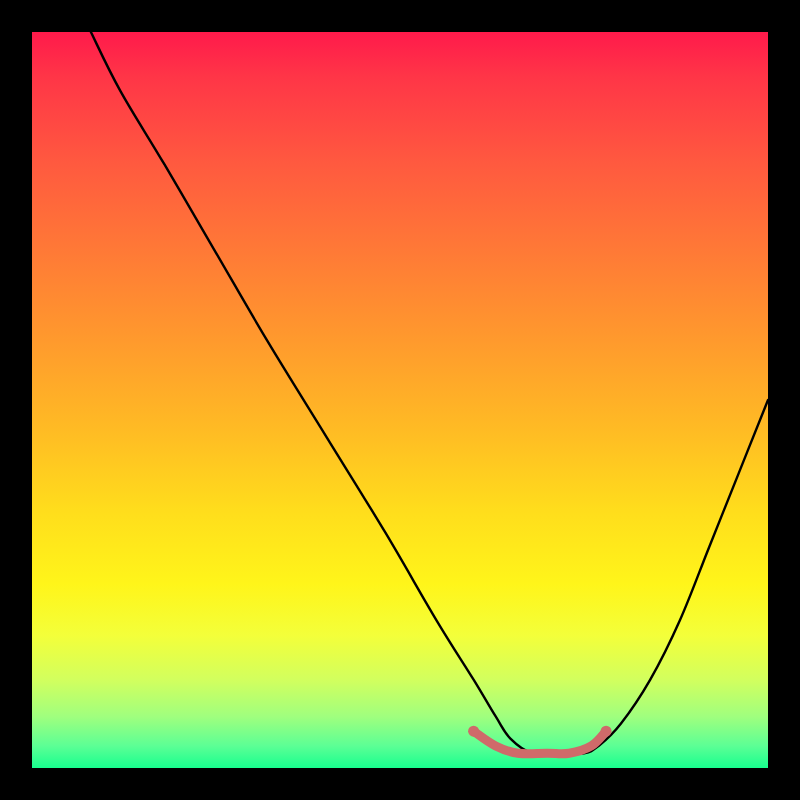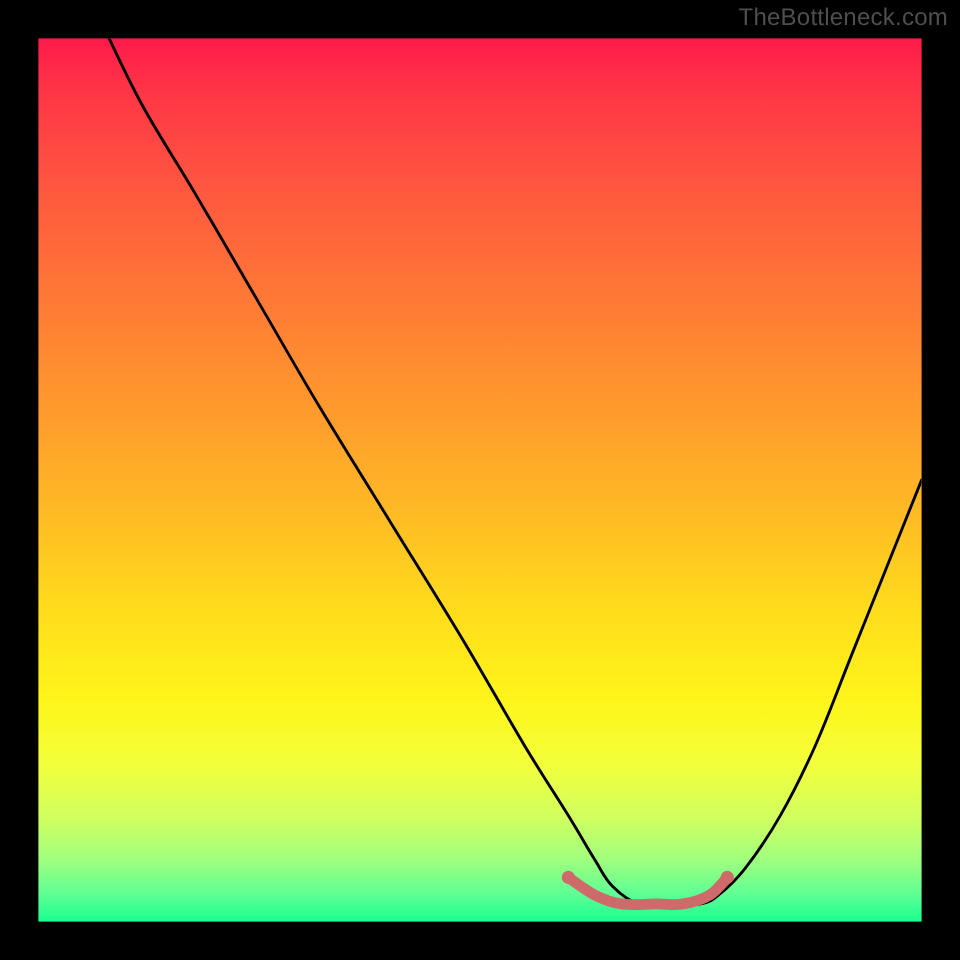--- a/index.html
+++ b/index.html
@@ -70,21 +70,20 @@
     left: 0;
     top: 0;
     width: 736px;
     height: 736px;
   }
 </style>
 </head>
 <body>
 
 <div class="frame">
-  <div class="watermark">TheBottleneck.com</div>
 
   <div class="plot-outer">
     <div class="plot-area">
       <div class="gradient"></div>
       <svg class="overlay-svg" viewBox="0 0 736 736" preserveAspectRatio="none">
         <g>
           <path id="curve-path" fill="none" stroke="#000000" stroke-width="2.4" stroke-linecap="round" stroke-linejoin="round" d="M 58.88 0.00 C 64.18 10.60, 75.07 35.03, 88.32 58.88 C 101.57 82.73, 115.26 103.33, 132.48 132.48 C 149.70 161.63, 165.45 189.00, 184.00 220.80 C 202.55 252.60, 215.65 276.00, 235.52 309.12 C 255.39 342.24, 273.20 370.36, 294.40 404.80 C 315.60 439.24, 333.41 467.36, 353.28 500.48 C 373.15 533.60, 388.90 562.30, 404.80 588.80 C 420.70 615.30, 431.00 630.46, 441.60 647.68 C 452.20 664.90, 457.06 673.88, 463.68 684.48 C 470.30 695.08, 471.78 699.94, 478.40 706.56 C 485.02 713.18, 491.21 718.63, 500.48 721.28 C 509.75 723.93, 520.65 721.28, 529.92 721.28 C 539.19 721.28, 545.38 722.60, 552.00 721.28 C 558.62 719.96, 560.10 719.22, 566.72 713.92 C 573.34 708.62, 579.53 703.76, 588.80 691.84 C 598.07 679.92, 607.64 666.23, 618.24 647.68 C 628.84 629.13, 637.08 612.65, 647.68 588.80 C 658.28 564.95, 666.52 541.70, 677.12 515.20 C 687.72 488.70, 695.96 468.10, 706.56 441.60 C 717.16 415.10, 730.70 381.25, 736.00 368.00"></path>
           <path id="marker-path" fill="none" stroke="#cf6a6a" stroke-width="9" stroke-linecap="round" stroke-linejoin="round" d="M 441.60 699.20 C 445.57 701.85, 455.73 709.95, 463.68 713.92 C 471.63 717.89, 476.49 719.96, 485.76 721.28 C 495.03 722.60, 505.93 721.28, 515.20 721.28 C 524.47 721.28, 529.33 722.60, 537.28 721.28 C 545.23 719.96, 552.74 717.89, 559.36 713.92 C 565.98 709.95, 571.43 701.85, 574.08 699.20"></path>
           <circle id="marker-start" r="5.5" fill="#cf6a6a" cx="441.60" cy="699.20"></circle>
           <circle id="marker-end" r="5.5" fill="#cf6a6a" cx="574.08" cy="699.20"></circle>

